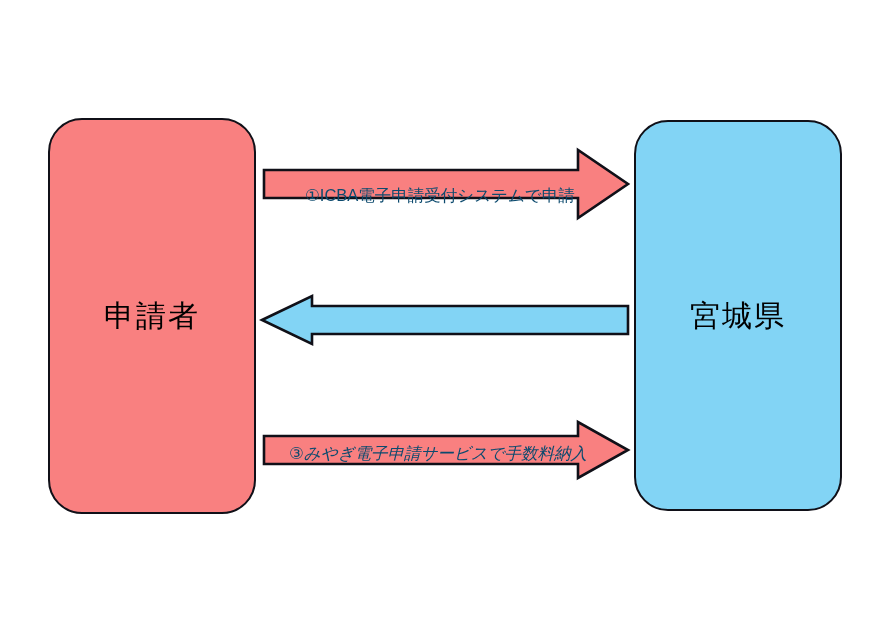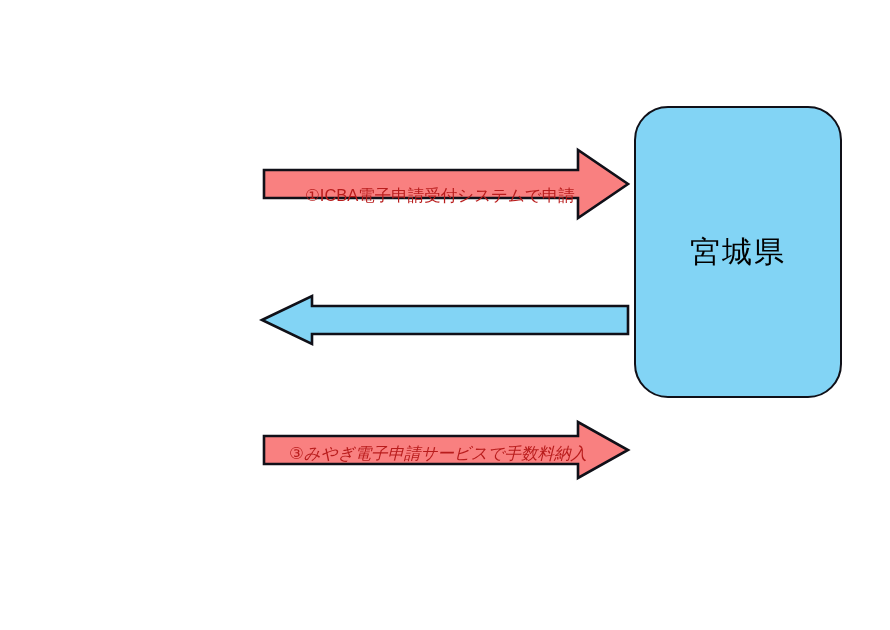--- a/index.html
+++ b/index.html
@@ -37,23 +37,23 @@
   }
   .actor-box.left {
     left: 48px;
     top: 118px;
     width: 208px;
     height: 396px;
     background: #F98080;
   }
   .actor-box.right {
     left: 634px;
-    top: 106px;
+    top: 120px;
     width: 208px;
-    height: 292px;
+    height: 391px;
     background: #82D4F5;
   }
   .actor-label {
     font-size: 30px;
     line-height: 1;
     letter-spacing: 2px;
     color: #000000;
     white-space: nowrap;
     user-select: none;
   }
@@ -65,21 +65,21 @@
   }
   .arrow-1 { left: 262px; top: 148px; }
   .arrow-2 { left: 260px; top: 294px; }
   .arrow-3 { left: 262px; top: 420px; }
 
   
   .arrow-caption {
     position: absolute;
     font-size: 16.5px;
     line-height: 21px;
-    color: #b91c1c;
+    color: #0c4a6e;
     white-space: pre;
     user-select: none;
   }
   .caption-1 {
     left: 305px;
     top: 143px;
   }
   .caption-2 {
     left: 271px;
     top: 228px;
@@ -94,20 +94,23 @@
   }
   .caption-line.indent {
     padding-left: 9px;
   }
 </style>
 </head>
 <body>
 
 <div id="diagram-canvas">
 
+  <div class="actor-box left">
+    <span class="actor-label">申請者</span>
+  </div>
 
   <div class="actor-box right">
     <span class="actor-label">宮城県</span>
   </div>
 
   <svg class="arrow-svg arrow-1" width="368" height="72" viewBox="0 0 368 72">
     <polygon points="2,22 316,22 316,2 366,36 316,70 316,50 2,50" fill="#F98080" stroke="#101018" stroke-width="2.6" stroke-linejoin="miter"></polygon>
   </svg>
 
   <svg class="arrow-svg arrow-2" width="370" height="52" viewBox="0 0 370 52">

